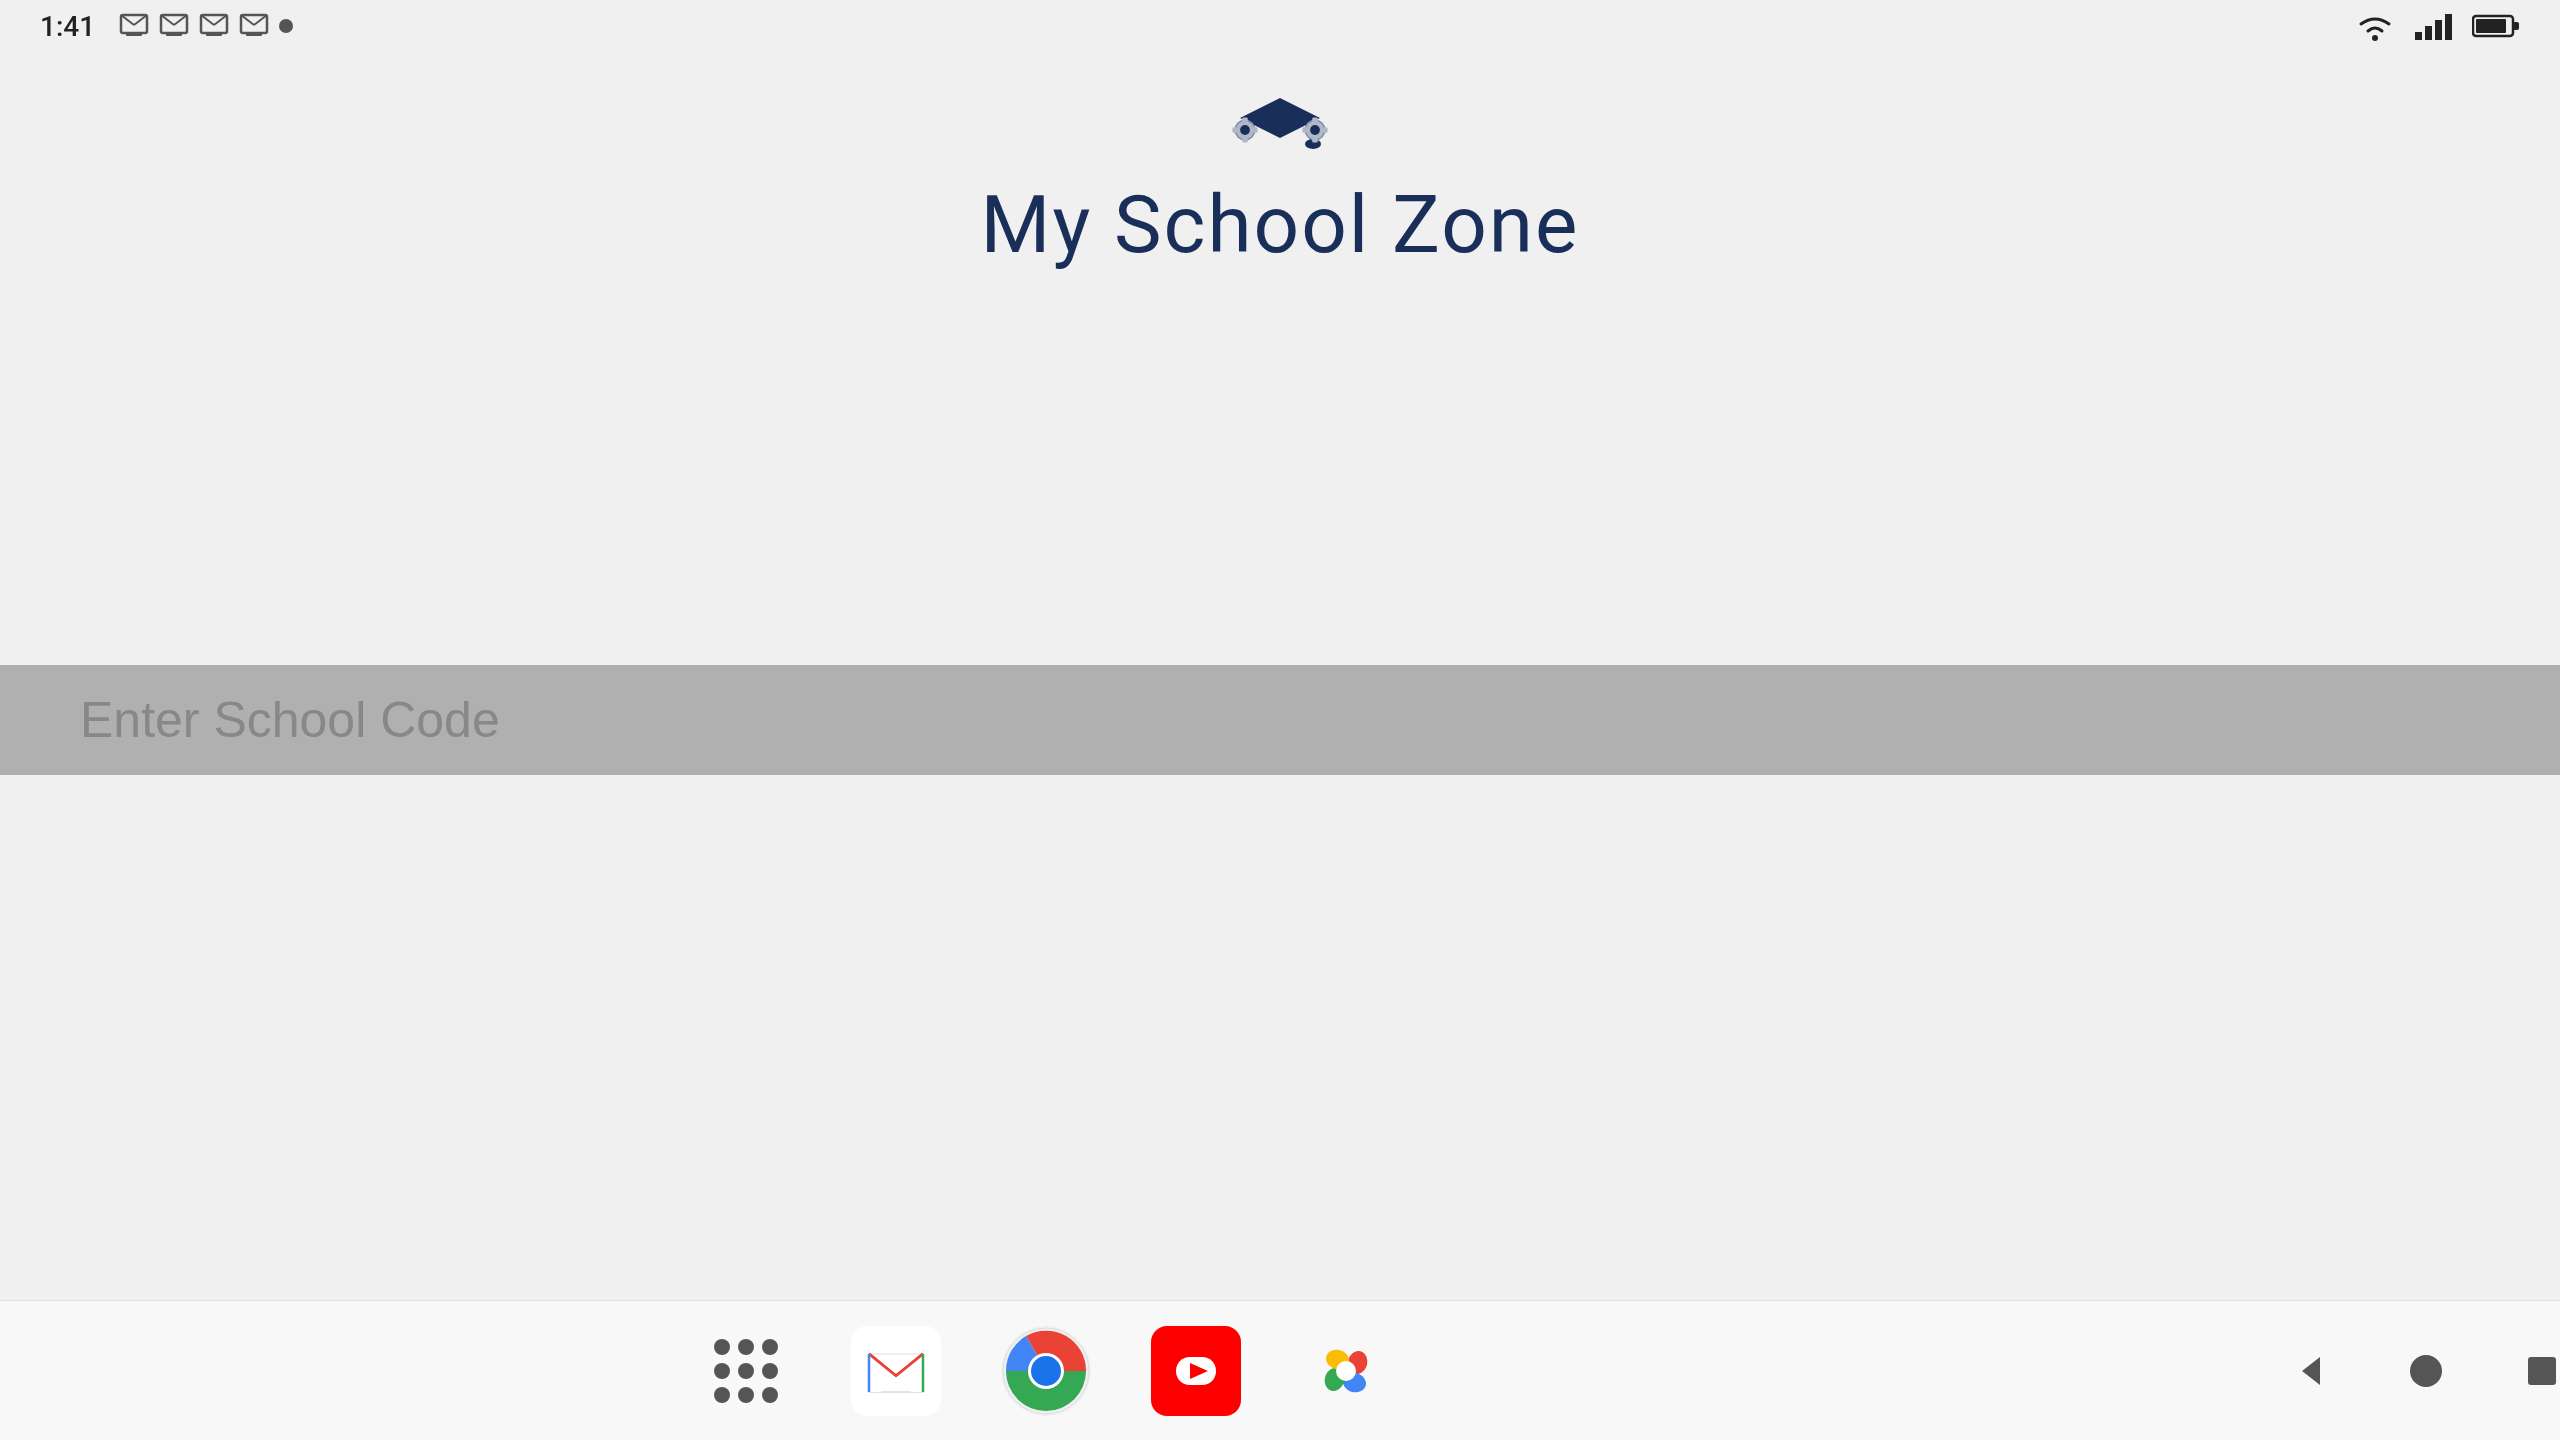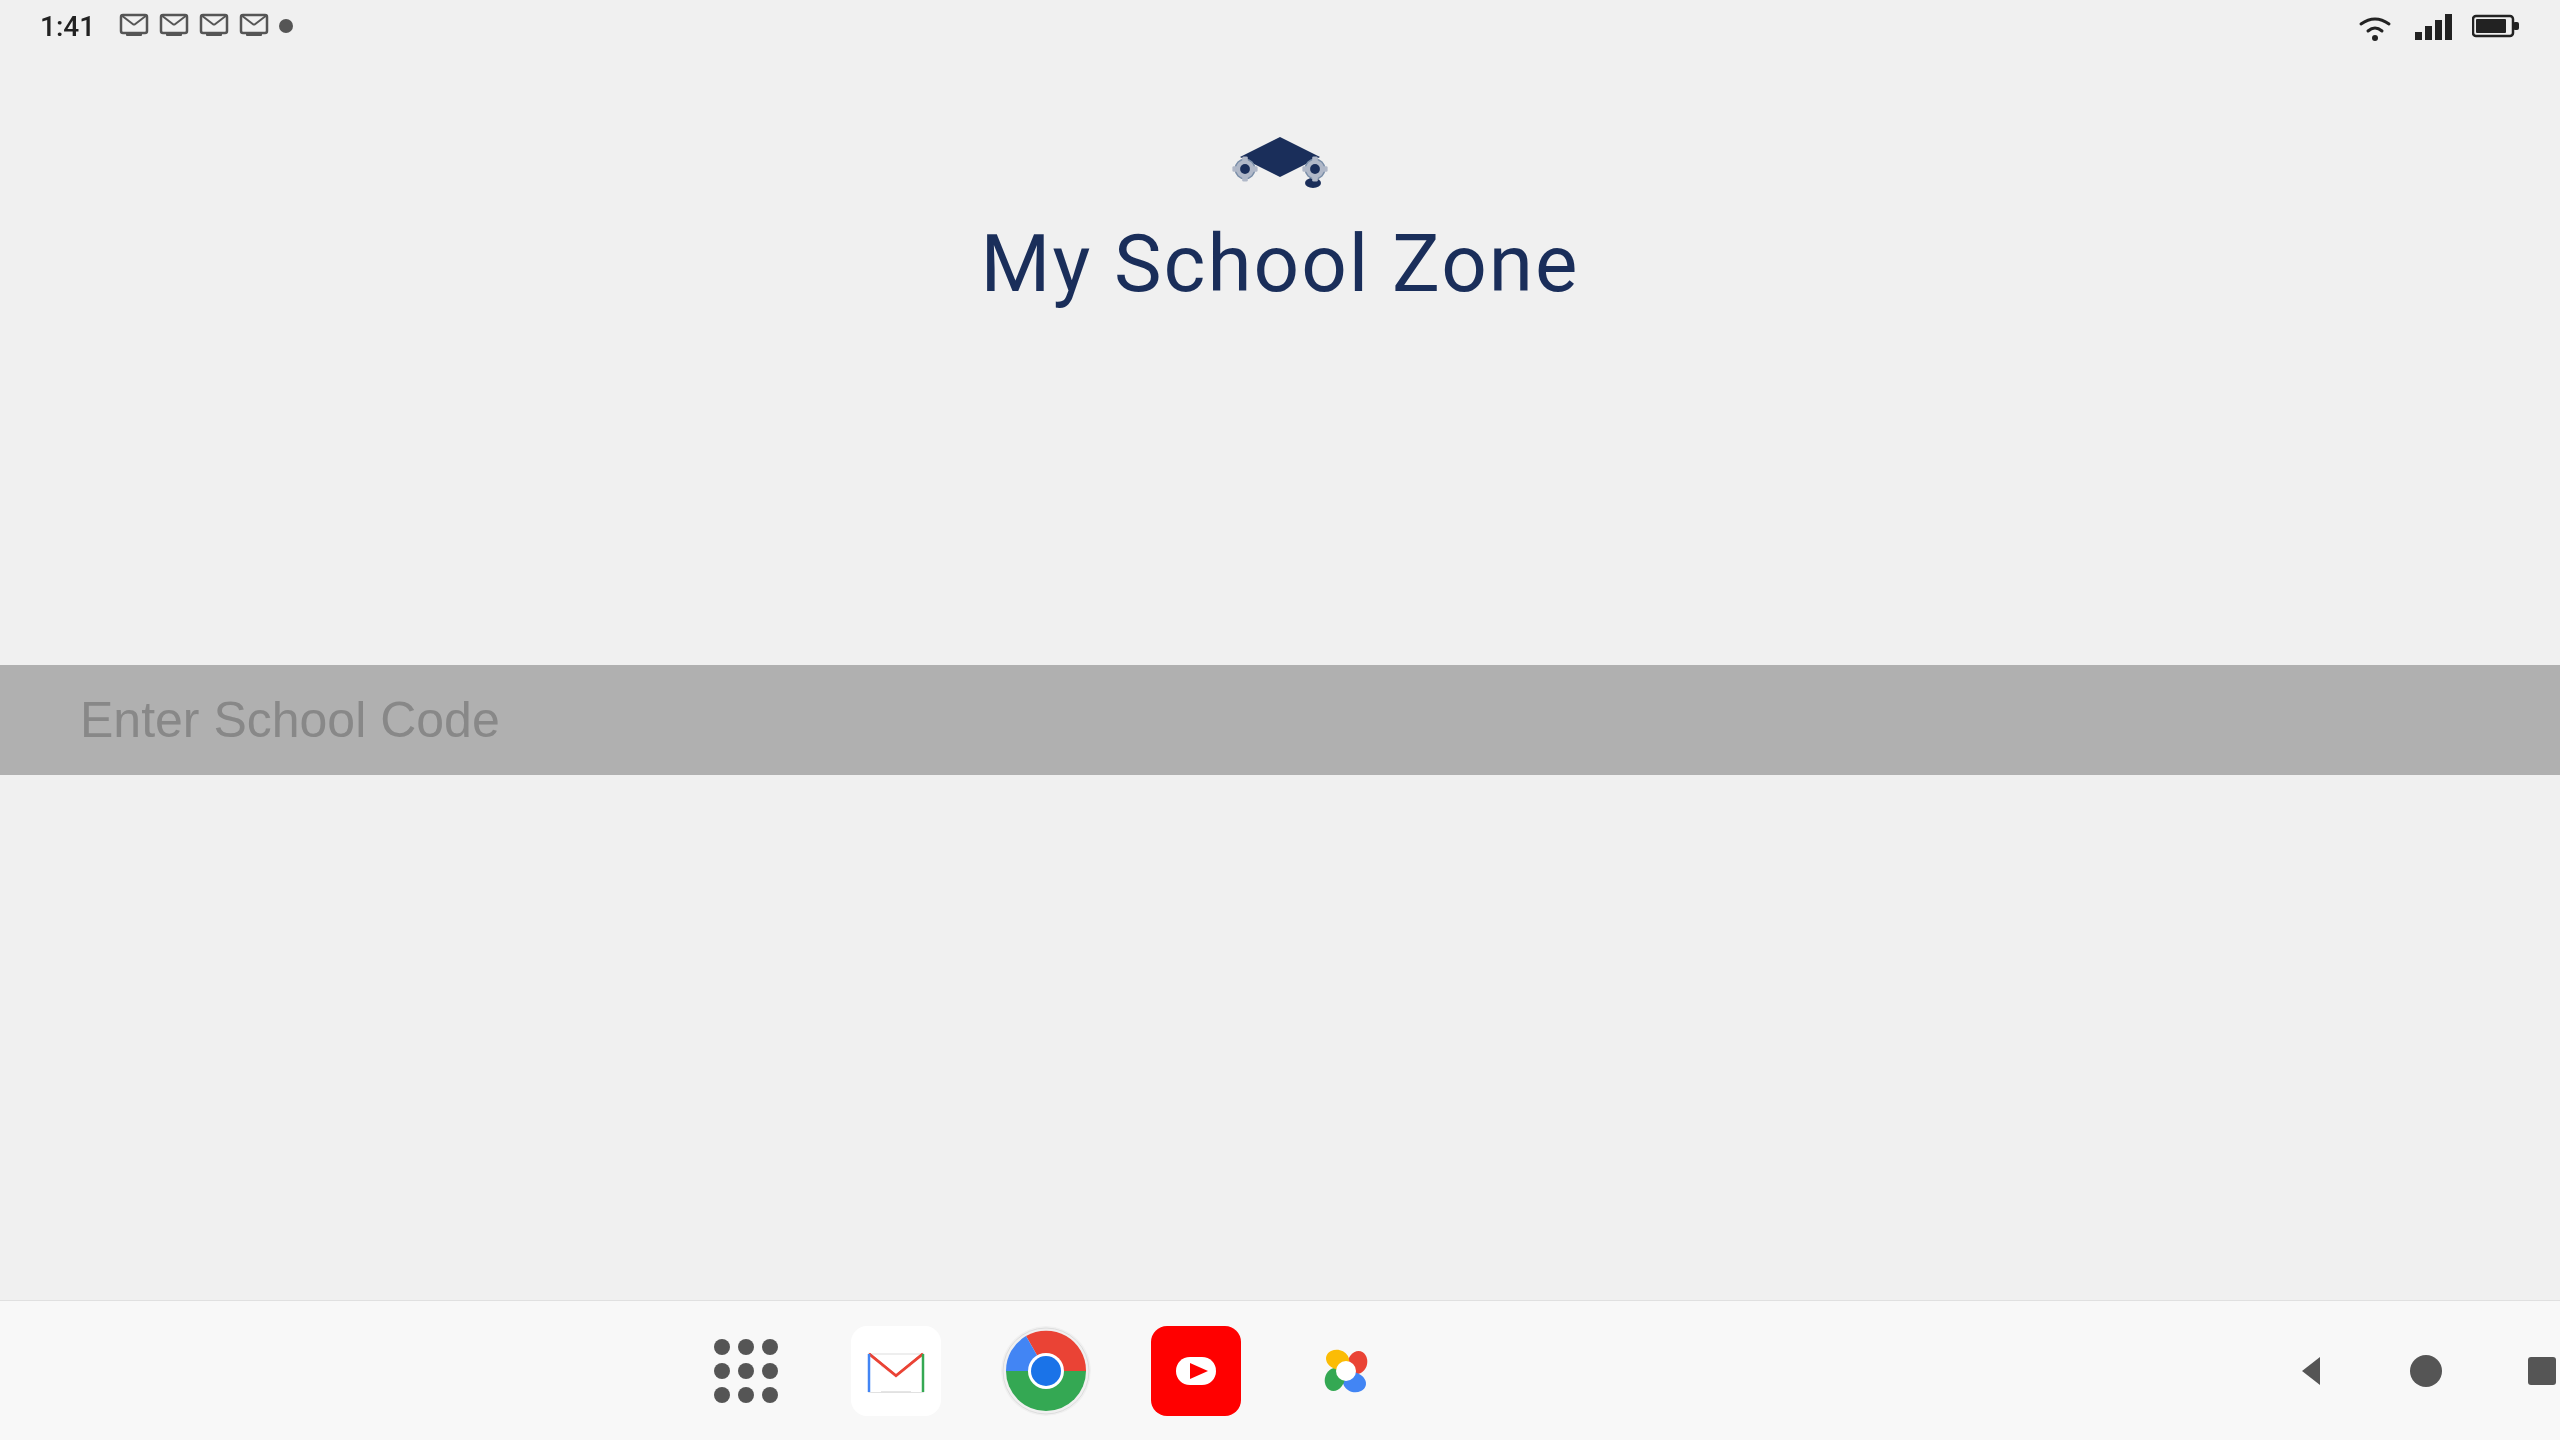--- a/index.html
+++ b/index.html
@@ -70,21 +70,21 @@
       height: 28px;
     }
 
     .signal-bar {
       background-color: #222;
       width: 7px;
     }
 
     
     .main-content {
-      padding-top: 67px;
+      padding-top: 28px;
       display: flex;
       flex-direction: column;
       align-items: center;
       width: 100%;
       height: calc(100% - 140px);
     }
 
     
     .logo-area {
       display: flex;

